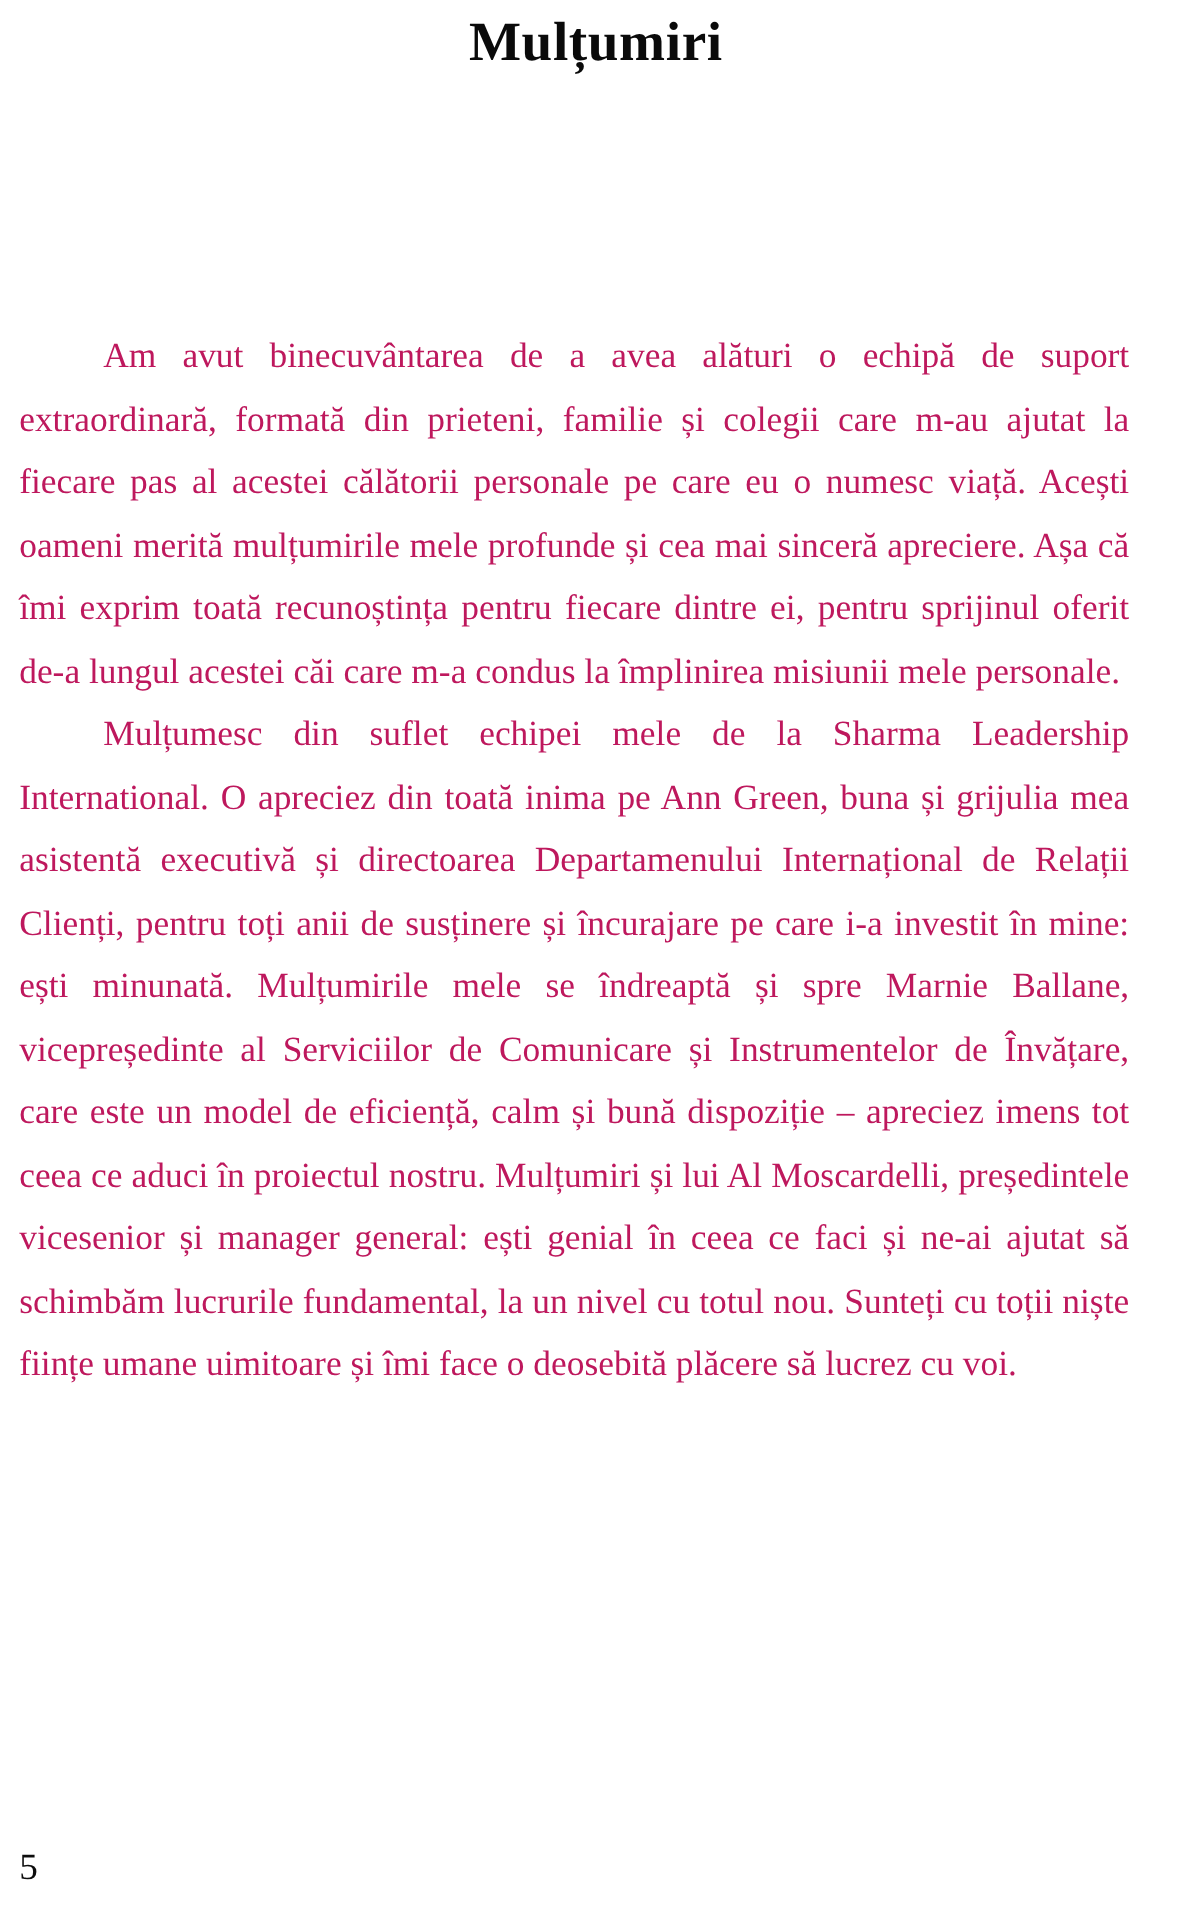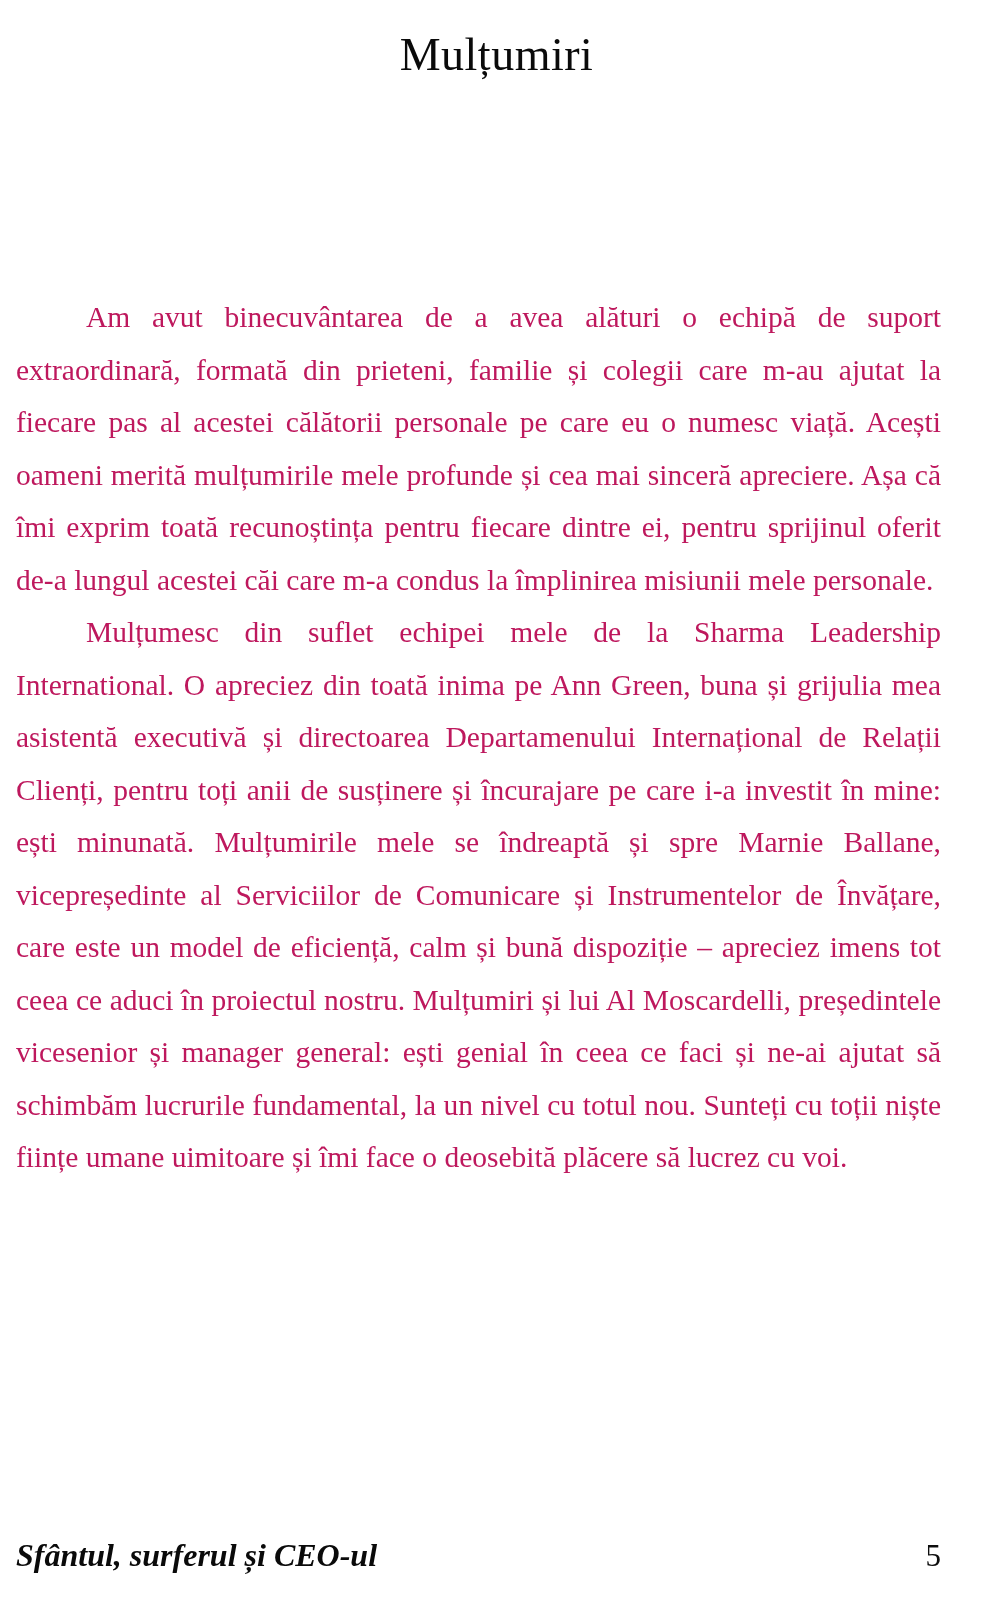--- a/index.html
+++ b/index.html
@@ -12,24 +12,24 @@
     width: 993px;
     height: 1600px;
     background: #ffffff;
     color: #0d0d0d;
     font-family: "Liberation Serif", "DejaVu Serif", serif;
     overflow: hidden;
     box-sizing: border-box;
   }
   .title {
     margin: 0;
-    padding-top: 28px;
+    padding-top: 8px;
     text-align: center;
     font-size: 46px;
-    font-weight: normal;
+    font-weight: bold;
     letter-spacing: 0.5px;
     color: #0a0a0a;
   }
   .body-text {
     margin: 210px 52px 0 16px;
     font-size: 29.5px;
     line-height: 52.5px;
     text-align: justify;
     color: #be185d;
   }
@@ -63,17 +63,16 @@
 <div class="page">
 
   <h1 class="title">Mulțumiri</h1>
 
   <div class="body-text">
     <p>Am avut binecuvântarea de a avea alături o echipă de suport extraordinară, formată din prieteni, familie și colegii care m-au ajutat la fiecare pas al acestei călătorii personale pe care eu o numesc viață. Acești oameni merită mulțumirile mele profunde și cea mai sinceră apreciere. Așa că îmi exprim toată recunoștința pentru fiecare dintre ei, pentru sprijinul oferit de-a lungul acestei căi care m-a condus la împlinirea misiunii mele personale.</p>
     <p>Mulțumesc din suflet echipei mele de la Sharma Leadership International. O apreciez din toată inima pe Ann Green, buna și grijulia mea asistentă executivă și directoarea Departamenului Internațional de Relații Clienți, pentru toți anii de susținere și încurajare pe care i-a investit în mine: ești minunată. Mulțumirile mele se îndreaptă și spre Marnie Ballane, vicepreședinte al Serviciilor de Comunicare și Instrumentelor de Învățare, care este un model de eficiență, calm și bună dispoziție – apreciez imens tot ceea ce aduci în proiectul nostru. Mulțumiri și lui Al Moscardelli, președintele vicesenior și manager general: ești genial în ceea ce faci și ne-ai ajutat să schimbăm lucrurile fundamental, la un nivel cu totul nou. Sunteți cu toții niște ființe umane uimitoare și îmi face o deosebită plăcere să lucrez cu voi.</p>
   </div>
 
   <div class="footer">
-    <span class="book-title">Sfântul, surferul și CEO-ul</span>
     <span class="page-number">5</span>
   </div>
 
 </div>
 
 </body></html>

